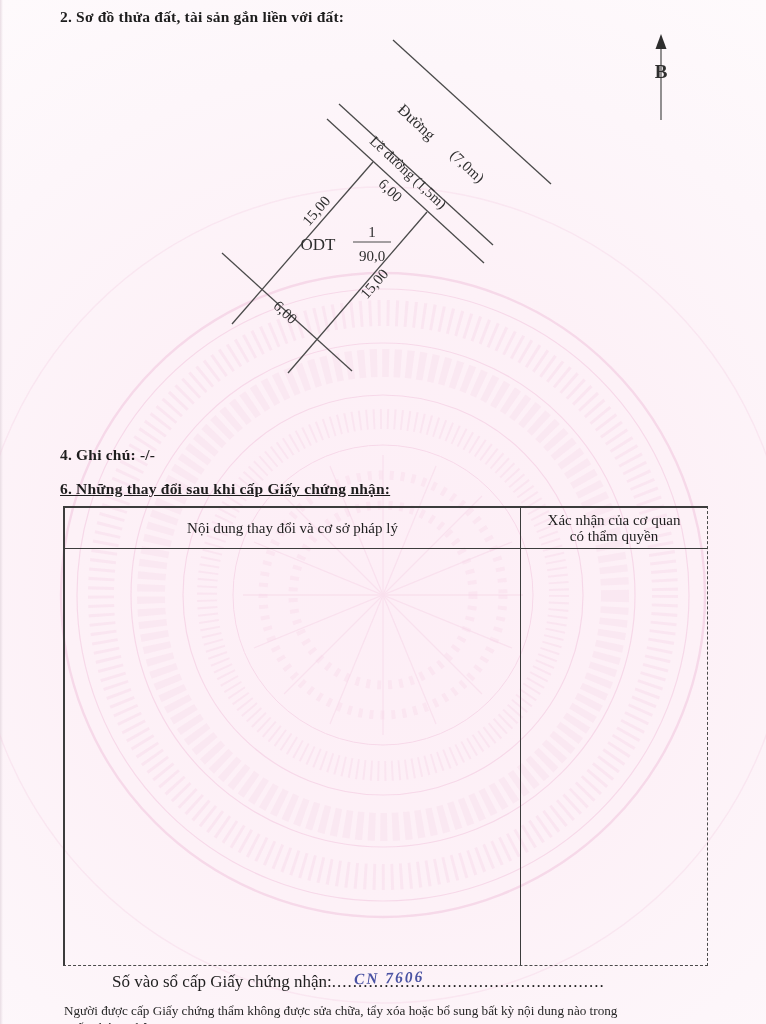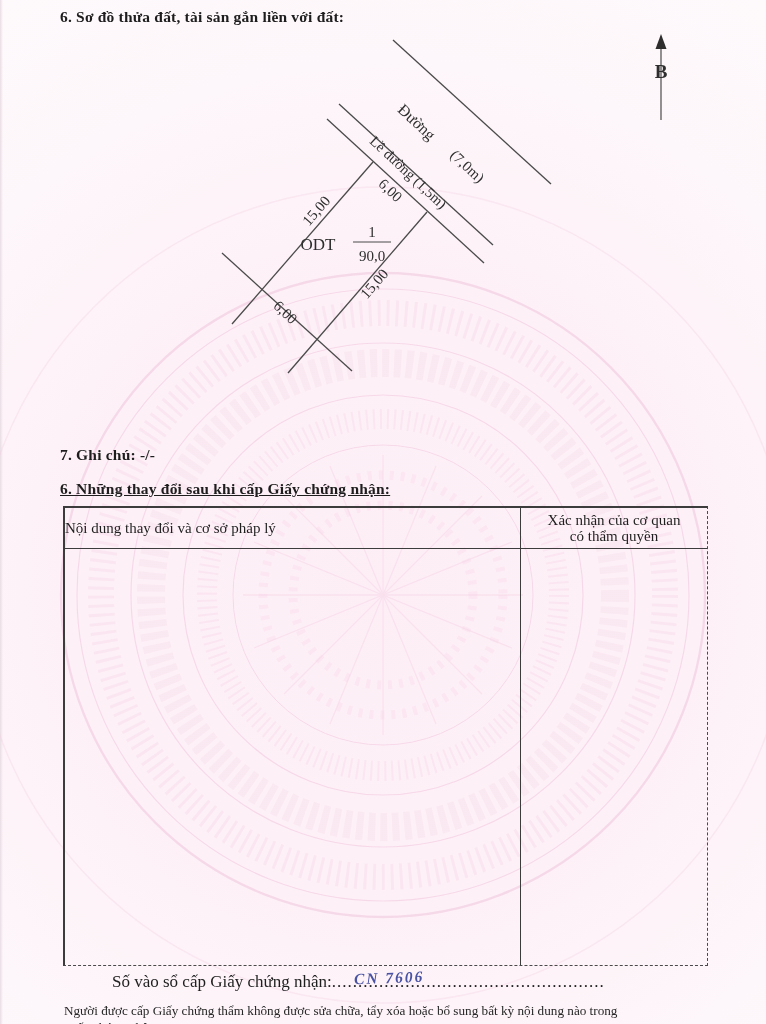--- a/index.html
+++ b/index.html
@@ -23,21 +23,21 @@
   #changes-table{
     left:63px;top:506px;width:645px;height:460px;box-sizing:border-box;
     border-top:2px solid #3c3c3c;border-left:2px solid #3c3c3c;
     border-right:1.6px dashed #4a4a4a;border-bottom:1.6px dashed #4a4a4a;
     display:flex;flex-direction:column;background:transparent;
   }
   #changes-table .hdr-row{
     display:flex;height:41px;border-bottom:1.4px solid #3c3c3c;box-sizing:border-box;
   }
   #changes-table .body-row{display:flex;flex:1;}
-  .col1{width:455px;box-sizing:border-box;display:flex;align-items:center;text-align:center;}
+  .col1{width:455px;box-sizing:border-box;display:flex;align-items:center;justify-content:center;text-align:center;}
   .col2{flex:1;border-left:1.4px solid #3c3c3c;box-sizing:border-box;display:flex;flex-direction:column;align-items:center;justify-content:center;text-align:right;}
   .hdr-text{font-size:15px;line-height:16px;color:#1f1f1f;}
 
   
   #serial-line{left:64px;top:972px;font-size:17px;white-space:nowrap;color:#1f1f1f;margin-left:48px;}
   #serial-dots{letter-spacing:1px;color:#1f1f1f;}
   #serial-value{
     position:absolute;left:242px;top:-3px;
     color:#4a53a3;font-style:italic;font-weight:bold;font-size:15.5px;
     letter-spacing:2px;transform:rotate(-2deg);white-space:nowrap;
@@ -72,21 +72,21 @@
       <line x1="284" y1="496" x2="482" y2="694"></line>
       <line x1="482" y1="496" x2="284" y2="694"></line>
       <line x1="330" y1="466" x2="436" y2="724"></line>
       <line x1="436" y1="466" x2="330" y2="724"></line>
       <line x1="254" y1="542" x2="512" y2="648"></line>
       <line x1="512" y1="542" x2="254" y2="648"></line>
     </g>
   </g>
 </svg>
 
-<div class="abs heading" style="left:60px;top:8px;">6. Sơ đồ thửa đất, tài sản gắn liền với đất:</div>
+<div class="abs heading" style="left:60px;top:8px;">2. Sơ đồ thửa đất, tài sản gắn liền với đất:</div>
 
 <svg id="diagram-svg" class="abs" width="766" height="1024" viewBox="0 0 766 1024">
   <g stroke="#4a4a4a" stroke-width="1.3" fill="none">
     <line x1="393" y1="40" x2="551" y2="184"></line>
     <line x1="339" y1="104" x2="493" y2="245"></line>
     <line x1="327" y1="119" x2="484" y2="263"></line>
     <line x1="373" y1="162" x2="232" y2="324"></line>
     <line x1="427" y1="212" x2="288" y2="373"></line>
     <line x1="222" y1="253" x2="352" y2="371"></line>
     <line x1="353" y1="242" x2="391" y2="242" stroke-width="1.2"></line>
@@ -103,21 +103,21 @@
   <text class="dim-label" x="378" y="287" text-anchor="middle" transform="rotate(-49 378 287)">15,00</text>
   <text class="dim-label" x="282" y="316" text-anchor="middle" transform="rotate(43 282 316)">6,00</text>
 
   <text x="318" y="250" text-anchor="middle" style="font-size:17px;">ODT</text>
   <text x="372" y="237" text-anchor="middle" style="font-size:15px;">1</text>
   <text x="372" y="261" text-anchor="middle" style="font-size:15px;">90,0</text>
 
   <text x="661" y="78" text-anchor="middle" style="font-size:19px;font-weight:bold;">B</text>
 </svg>
 
-<div class="abs heading" style="left:60px;top:446px;">7. Ghi chú: -/-</div>
+<div class="abs heading" style="left:60px;top:446px;">4. Ghi chú: -/-</div>
 
 <div class="abs heading" style="left:60px;top:480px;text-decoration:underline;">6. Những thay đổi sau khi cấp Giấy chứng nhận:</div>
 
 <div id="changes-table" class="abs">
   <div class="hdr-row">
     <div class="col1">
       <span class="hdr-text">Nội dung thay đổi và cơ sở pháp lý</span>
     </div>
     <div class="col2">
       <span class="hdr-text">Xác nhận của cơ quan</span>

